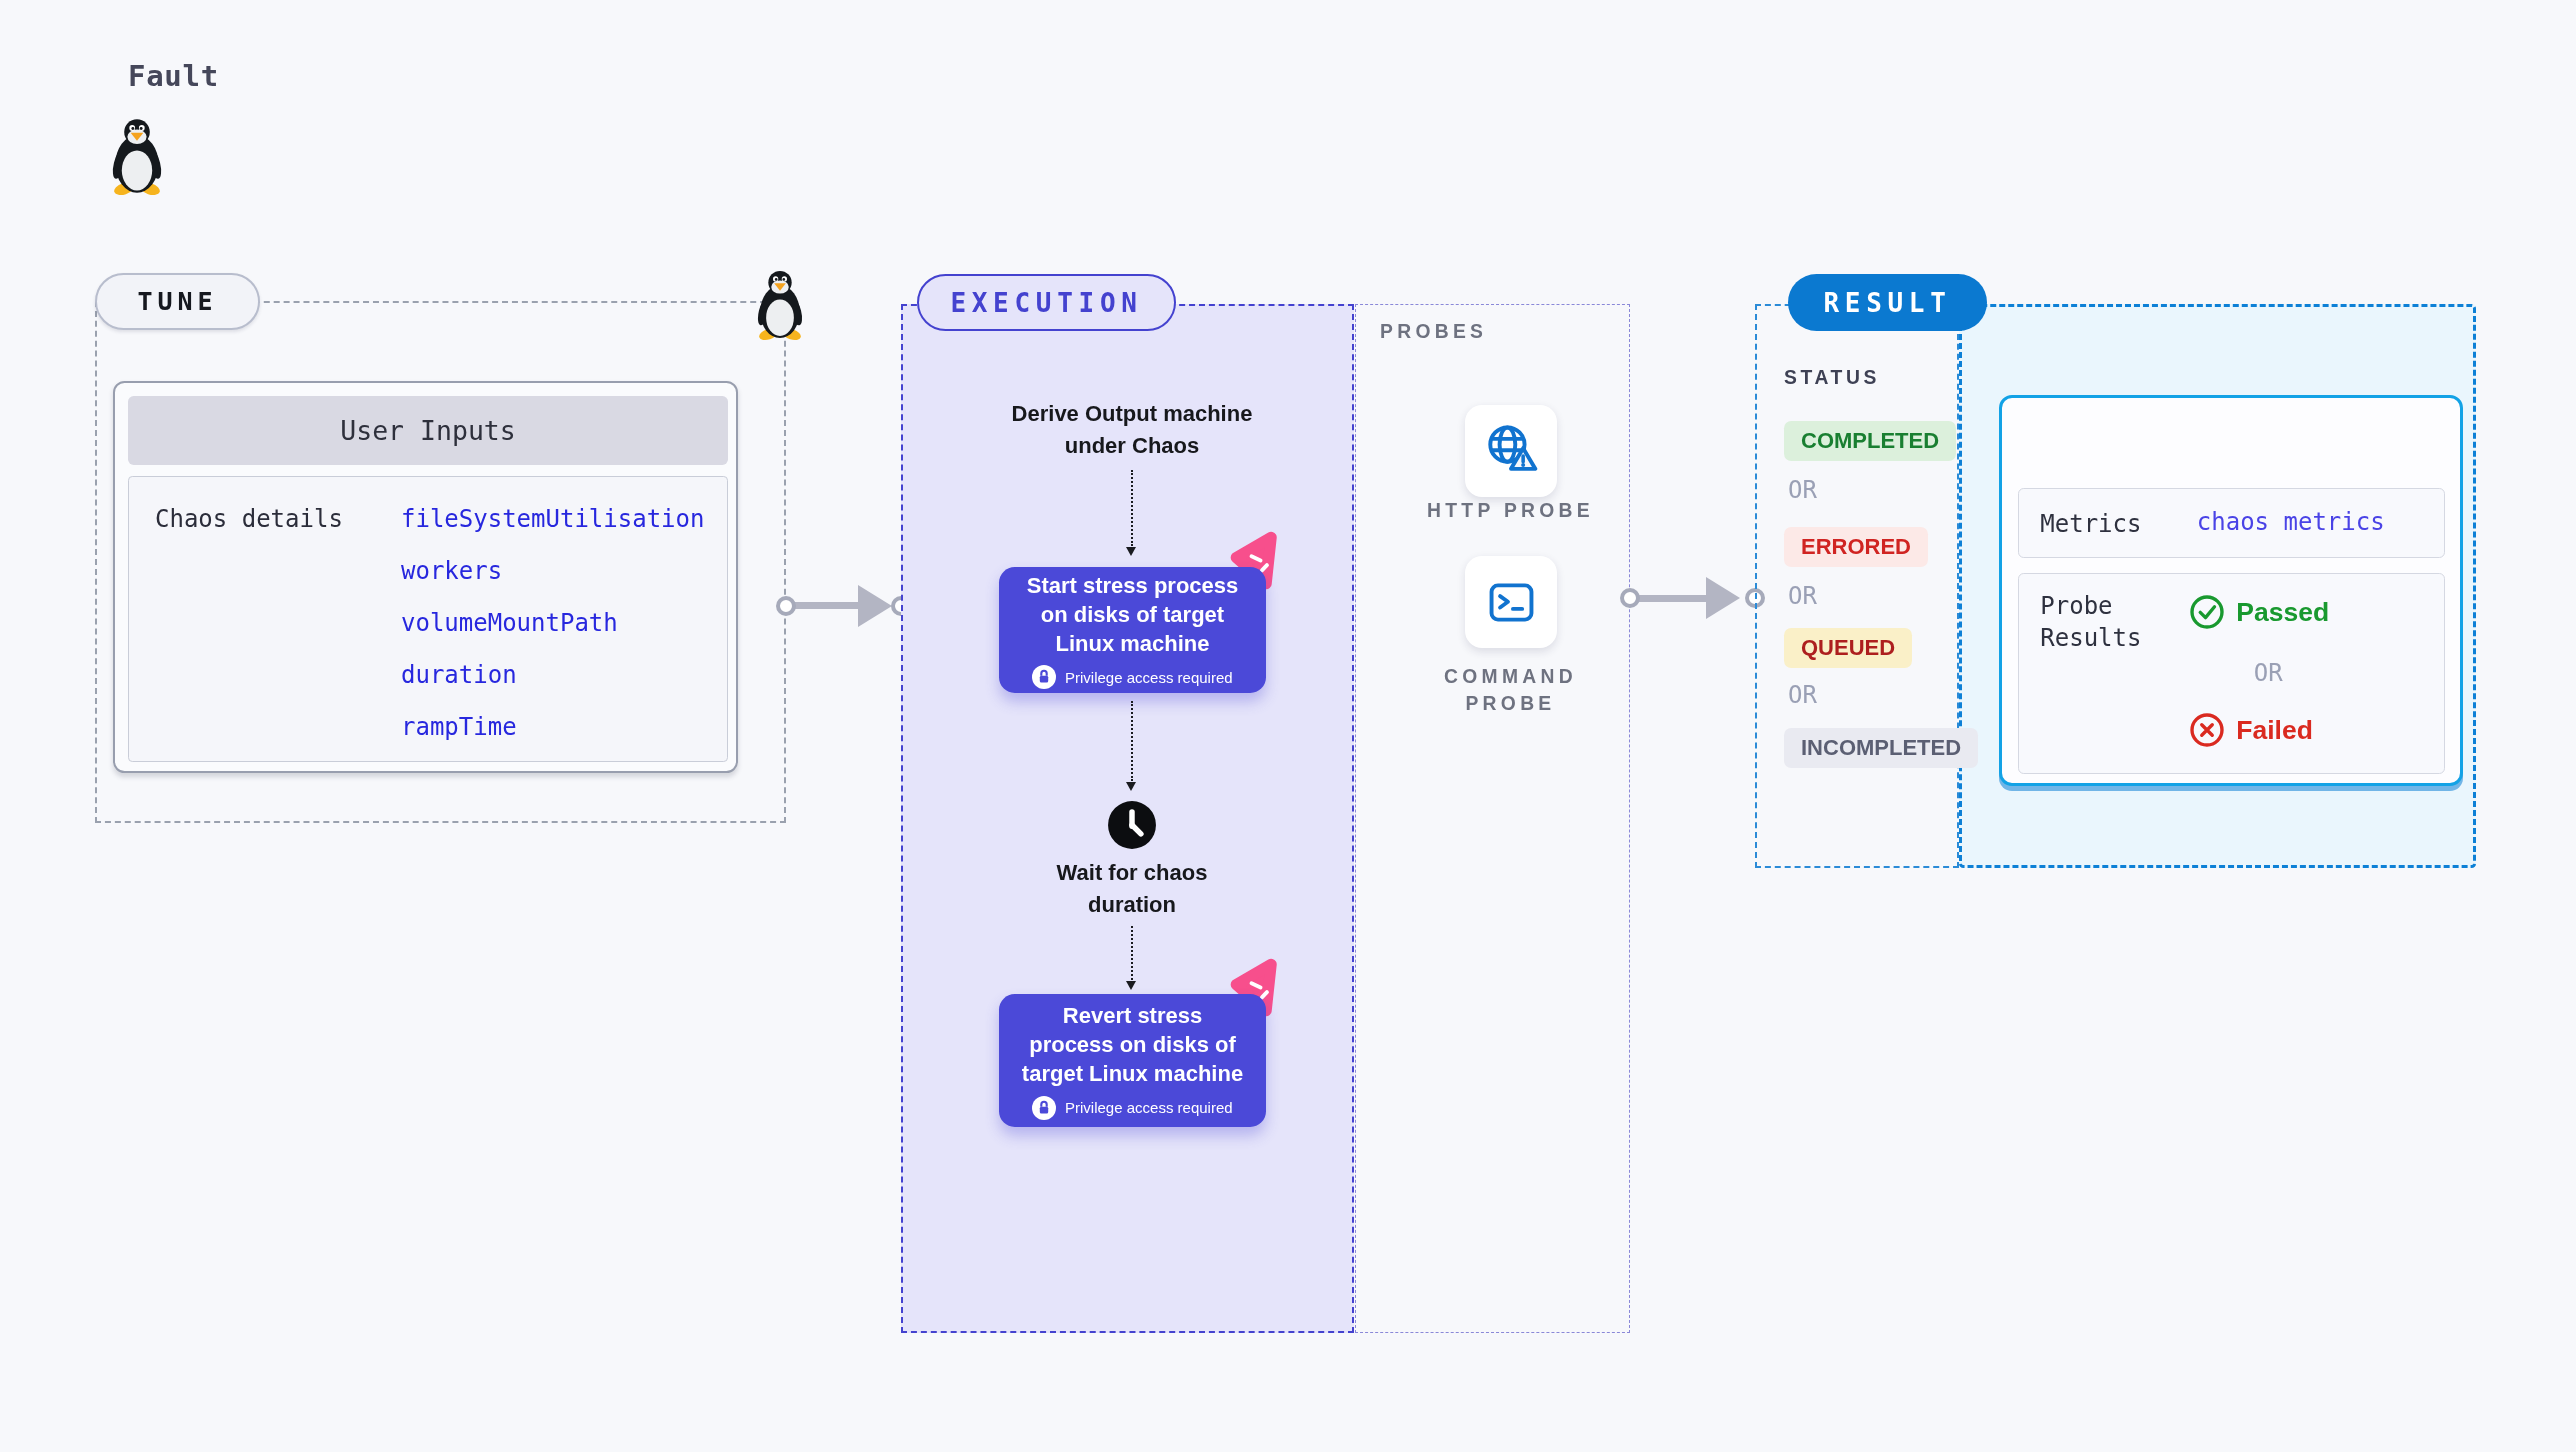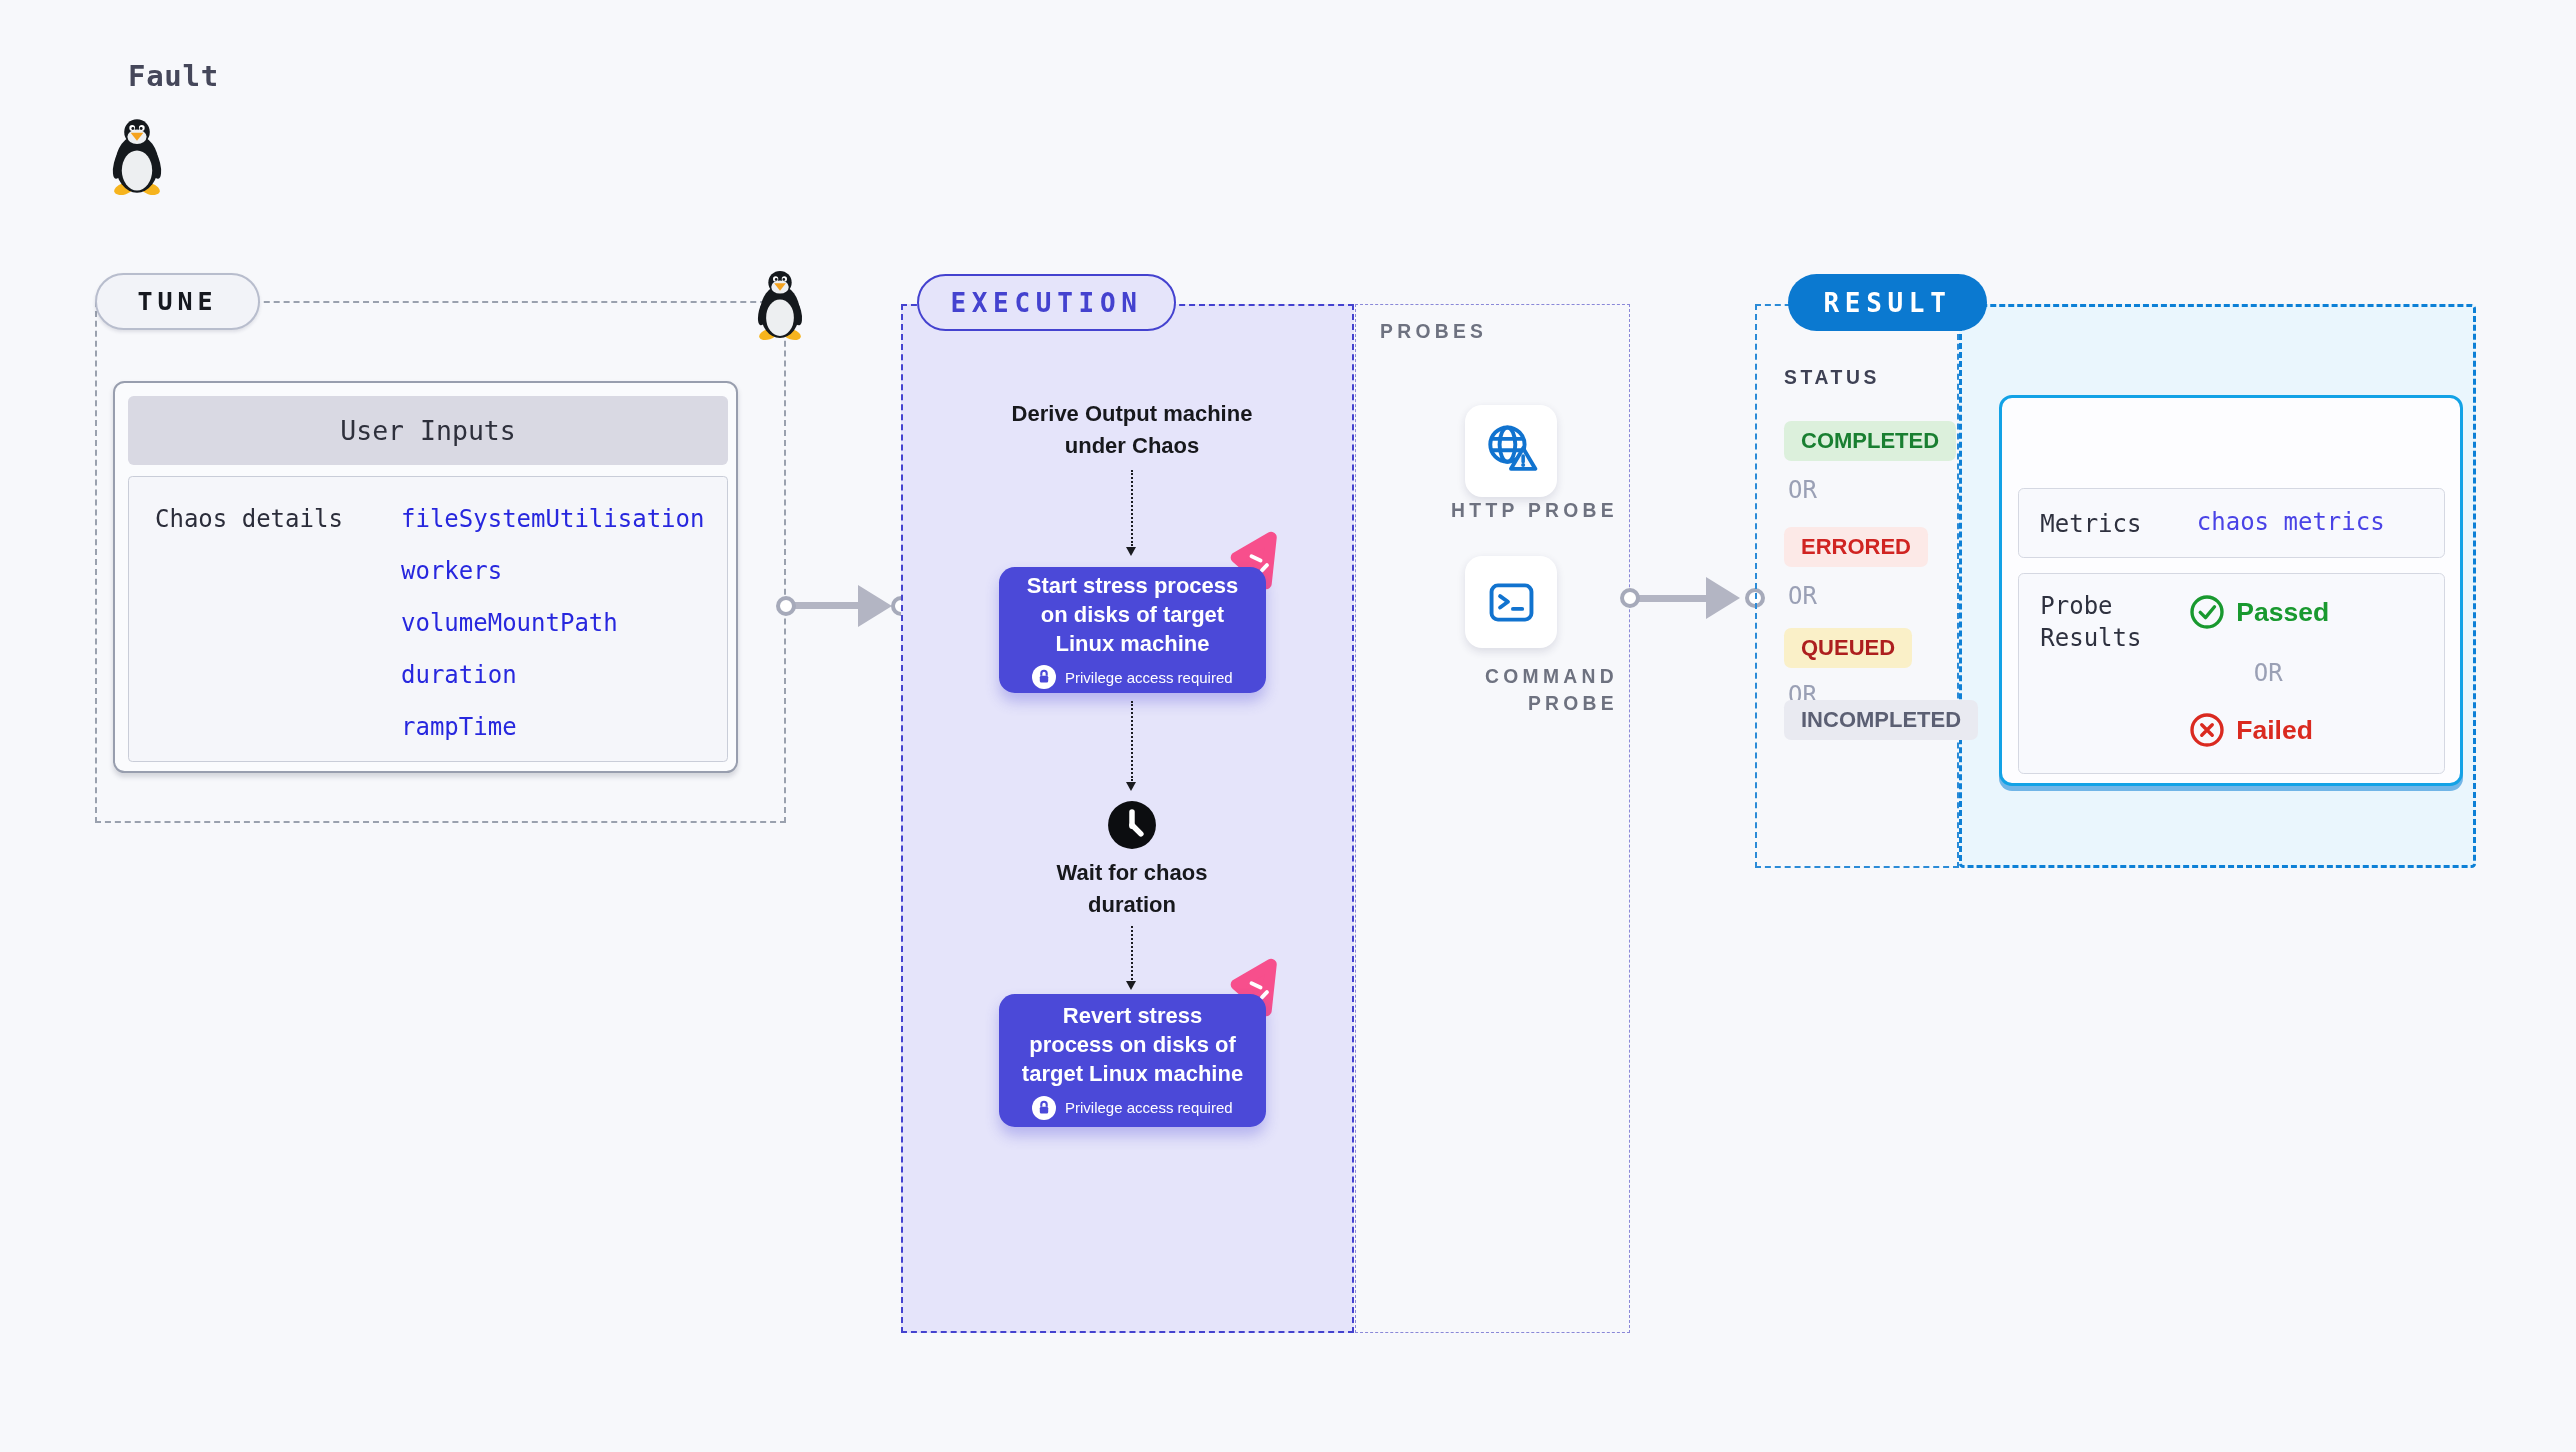--- a/index.html
+++ b/index.html
@@ -52,21 +52,21 @@
   .node {
     background:#4b49d8; border-radius:15.8px; color:#fff;
     display:flex; flex-direction:column; align-items:center; justify-content:center;
     box-shadow:0 8.6px 14.3px rgba(75,73,216,.30);
   }
   .node .line { display:block; font-weight:700; font-size:22px; line-height:29px; text-align:center; }
   .node-badge { display:flex; align-items:center; gap:8.6px; margin-top:7.2px; }
   .node-badge span { font-size:15px; color:#ffffff; font-weight:400; }
 
   
-  .probe-label { font-size:19.3px; font-weight:700; letter-spacing:4.3px; color:#6e7280; text-align:right; }
+  .probe-label { font-size:19.3px; font-weight:700; letter-spacing:4.3px; color:#6e7280; text-align:center; }
   .probe-card { background:#ffffff; border-radius:17px; box-shadow:0 3.6px 8.6px rgba(30,35,70,.12); display:flex; align-items:center; justify-content:center; }
 
   
   .status-title { font-size:19.3px; font-weight:700; letter-spacing:3.6px; color:#3e4154; }
   .badge { display:inline-flex; align-items:center; justify-content:center; height:40px; padding:0 17px; border-radius:7.2px; font-weight:700; font-size:22px; }
   .badge.completed   { color:#197f31; background:#dcf0dc; }
   .badge.errored     { color:#d02422; background:#fce9e7; }
   .badge.queued      { color:#ad1f1f; background:#faf0c8; }
   .badge.incompleted { color:#5b5f73; background:#e9eaf1; }
   .or-text { font-size:24px; color:#9aa0b5; }
@@ -259,21 +259,21 @@
     <span class="mono">RESULT</span>
   </div>
 
   <div class="abs status-title" style="left:1784px; top:367px;">STATUS</div>
   <div class="abs badge completed" style="left:1784px; top:421px;">COMPLETED</div>
   <div class="abs mono or-text" style="left:1788px; top:476px;">OR</div>
   <div class="abs badge errored" style="left:1784px; top:527px;">ERRORED</div>
   <div class="abs mono or-text" style="left:1788px; top:582px;">OR</div>
   <div class="abs badge queued" style="left:1784px; top:628px;">QUEUED</div>
   <div class="abs mono or-text" style="left:1788px; top:681px;">OR</div>
-  <div class="abs badge incompleted" style="left:1784px; top:700px;">INCOMPLETED</div>
+  <div class="abs badge incompleted" style="left:1784px; top:728px;">INCOMPLETED</div>
 
   <div class="abs out-card" style="left:1999px; top:395px; width:464px; height:391px;">
     <div class="out-row abs" style="left:15.8px; top:90px; width:427px; height:70px;">
       <span class="abs mono out-label" style="left:21.5px; top:19.3px;">Metrics</span>
       <span class="abs mono out-value" style="left:178px; top:19.3px;">chaos metrics</span>
     </div>
     <div class="out-row abs" style="left:15.8px; top:175px; width:427px; height:201px;">
       <span class="abs mono out-label" style="left:21.5px; top:15.8px;">
         <span>Probe</span><br>
         <span>Results</span>

